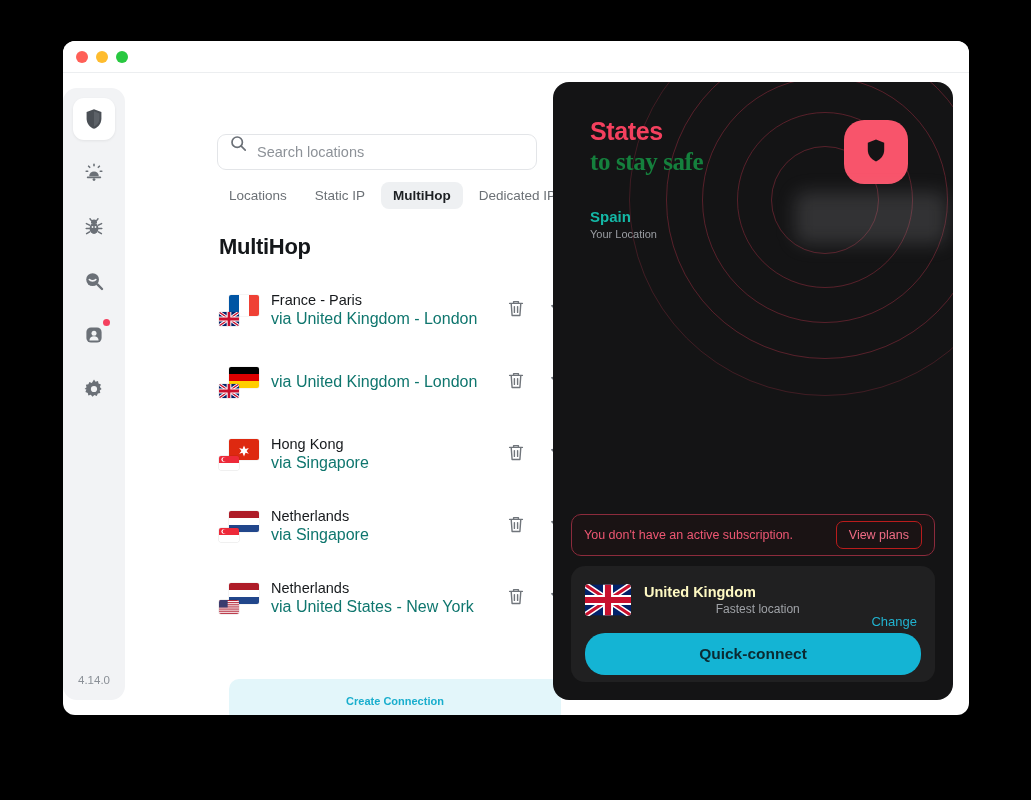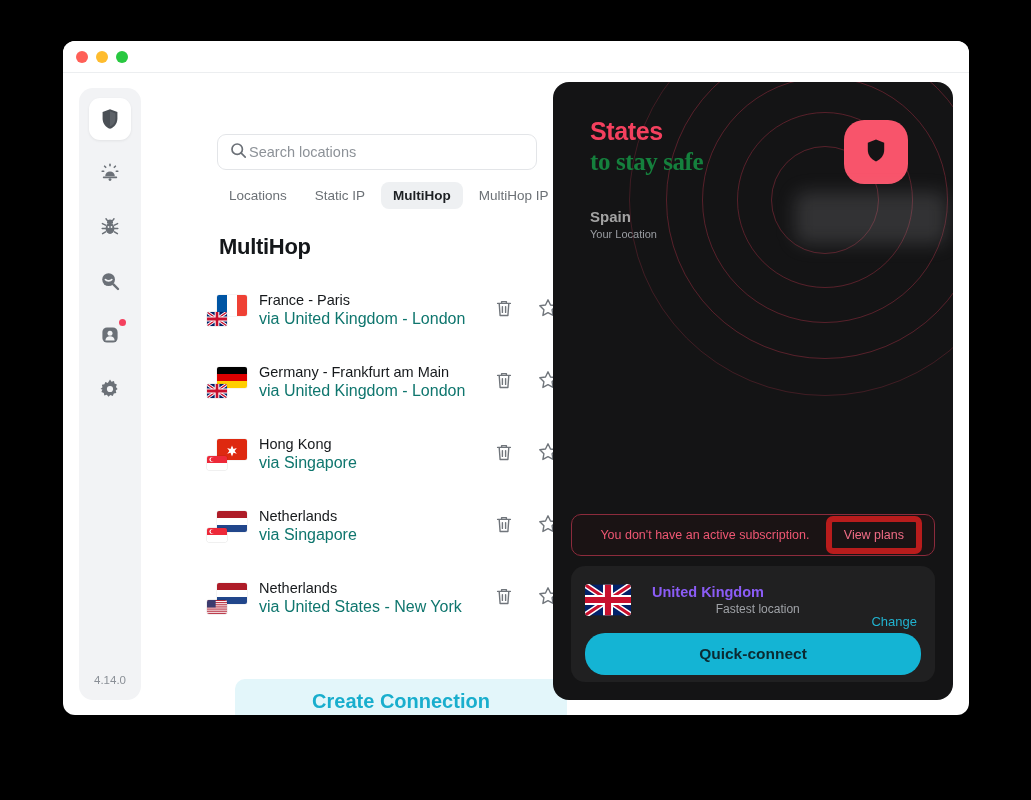--- a/index.html
+++ b/index.html
@@ -41,21 +41,21 @@
     gap: 8px;
   }
   .dot { width: 12px; height: 12px; border-radius: 50%; }
   .dot.red    { background: #ff5f57; }
   .dot.yellow { background: #febc2e; }
   .dot.green  { background: #28c840; }
 
   
   .sidebar {
     position: absolute;
-    left: 16px;
+    left: 0;
     top: 47px;
     width: 62px;
     height: 612px;
     background: #f2f3f5;
     border-radius: 14px;
     display: flex;
     flex-direction: column;
     align-items: center;
     padding-top: 10px;
   }
@@ -103,23 +103,22 @@
     display: flex;
     align-items: center;
   }
   .search-box {
     flex: 1;
     height: 36px;
     border: 1px solid #e3e5e8;
     border-radius: 9px;
     background: #ffffff;
     display: flex;
-    align-items: center;
     padding: 0 12px;
-    gap: 2px;
+    gap: 10px;
   }
   .search-input {
     border: none;
     outline: none;
     font-family: "Liberation Sans", sans-serif;
     font-size: 14.5px;
     color: #2d3136;
     background: transparent;
     width: 100%;
   }
@@ -156,21 +155,21 @@
     position: absolute;
     left: 66px; top: 146px;
     font-size: 22px;
     font-weight: 700;
     color: #14171a;
     letter-spacing: -0.3px;
   }
 
   .list-viewport {
     position: absolute;
-    left: 48px;
+    left: 60px;
     top: 186px;
     width: 372px;
     height: 372px;
     overflow: hidden;
   }
   .loc-row {
     position: relative;
     height: 72px;
     display: flex;
     align-items: center;
@@ -232,28 +231,28 @@
     position: absolute;
     left: 0; top: 8px;
     width: 6px; height: 190px;
     background: #e4e6ea;
     border-radius: 3px;
     cursor: grab;
   }
 
   .create-btn {
     position: absolute;
-    left: 82px; top: 591px;
+    left: 76px; top: 591px;
     width: 332px; height: 44px;
     background: #e3f6fa;
     border: none;
     border-radius: 10px;
     color: #19aecd;
     font-family: "Liberation Sans", sans-serif;
-    font-size: 20px;
+    font-size: 11px;
     font-weight: 700;
     cursor: pointer;
   }
 
   
   .right-panel {
     position: absolute;
     left: 490px;
     top: 41px;
     width: 400px;
@@ -300,21 +299,21 @@
     letter-spacing: -0.4px;
     line-height: 1.22;
   }
   .headline .l1 { color: #f4405e; }
   .headline .l2 { color: #15803d; font-family: Liberation Serif, serif; }
 
   .loc-block { position: absolute; left: 37px; top: 126px; }
   .loc-country {
     font-size: 15px;
     font-weight: 700;
-    color: #a3a3a3;
+    color: #14b8a6;
     margin-bottom: 3px;
   }
   .loc-sub { font-size: 11px; color: #9a9da2; }
 
   .redacted {
     position: absolute;
     left: 242px; top: 110px;
     width: 152px; height: 52px;
     background: rgba(160,160,165,0.22);
     border-radius: 10px;
@@ -329,24 +328,23 @@
     border-radius: 10px;
     display: flex;
     align-items: center;
     padding: 0 12px;
     background: #1a1314;
   }
   .sub-text {
     flex: 1;
     font-size: 12.5px;
     color: #ef5773;
-    text-align: center;
   }
   .view-plans {
-    border: 6px solid #b91c1c;
+    border: 1px solid #b91c1c;
     border-radius: 7px;
     background: transparent;
     color: #f06c85;
     font-family: "Liberation Sans", sans-serif;
     font-size: 12.5px;
     padding: 6px 12px;
     cursor: pointer;
     white-space: nowrap;
   }
 
@@ -367,23 +365,22 @@
     width: 46px; height: 32px;
     border-radius: 4px;
     overflow: hidden;
     flex: 0 0 46px;
     margin-right: 13px;
   }
   .cc-texts { flex: 1; }
   .cc-name {
     font-size: 14.5px;
     font-weight: 700;
-    color: #8b5cf6;
+    color: #fef9c3;
     margin-bottom: 2px;
-    margin-left: 8px;
   }
   .cc-sub { font-size: 12px; color: #9fa2a7; text-align: center; }
   .change-link {
     font-size: 13px;
     color: #21b2cf;
     cursor: pointer;
     padding-right: 4px;
     margin-top: 43px;
   }
   .quick-connect {
@@ -494,21 +491,21 @@
             <path d="M8 17.6h3"></path>
           </svg>
         </span>
       </div>
     </div>
 
     <div class="tabs">
       <div class="tab">Locations</div>
       <div class="tab">Static IP</div>
       <div class="tab active">MultiHop</div>
-      <div class="tab">MultiHop IP</div>
+      <div class="tab">Dedicated IP</div>
     </div>
 
     <div class="list-title">MultiHop</div>
 
     <div class="list-viewport" id="list-root">
         <div class="loc-row">
           <div class="flag-stack">
             <div class="flag-main"><svg viewBox="0 0 30 21" preserveAspectRatio="none" width="100%" height="100%">
                 <rect width="10" height="21" fill="#0055A4"></rect>
                 <rect x="10" width="10" height="21" fill="#fff"></rect>
@@ -548,21 +545,20 @@
               </svg></div>
             <div class="flag-via"><svg viewBox="0 0 60 40" preserveAspectRatio="none" width="100%" height="100%">
                 <rect width="60" height="40" fill="#012169"></rect>
                 <path d="M0 0 60 40M60 0 0 40" stroke="#fff" stroke-width="9"></path>
                 <path d="M0 0 60 40M60 0 0 40" stroke="#C8102E" stroke-width="4"></path>
                 <path d="M30 0v40M0 20h60" stroke="#fff" stroke-width="14"></path>
                 <path d="M30 0v40M0 20h60" stroke="#C8102E" stroke-width="8"></path>
               </svg></div>
           </div>
           <div class="loc-texts">
-            <div class="loc-name">Germany - Frankfurt am Main</div>
             <div class="loc-via">via United Kingdom - London</div>
           </div>
           <div class="row-actions">
             <div class="icon-btn">
               <span><svg width="18" height="19" viewBox="0 0 18 19" fill="none" stroke="#70757b" stroke-width="1.4" stroke-linecap="round" stroke-linejoin="round">
                   <path d="M2.6 4.4h12.8M6.6 4.4V2.6h4.8v1.8M4.2 4.4l.9 12.1h7.8l.9-12.1M7.4 7.6v5.8M10.6 7.6v5.8"></path>
                 </svg></span>
             </div>
             <div class="icon-btn">
               <span><svg width="20" height="20" viewBox="0 0 20 20" fill="none" stroke="#70757b" stroke-width="1.4" stroke-linejoin="round">

